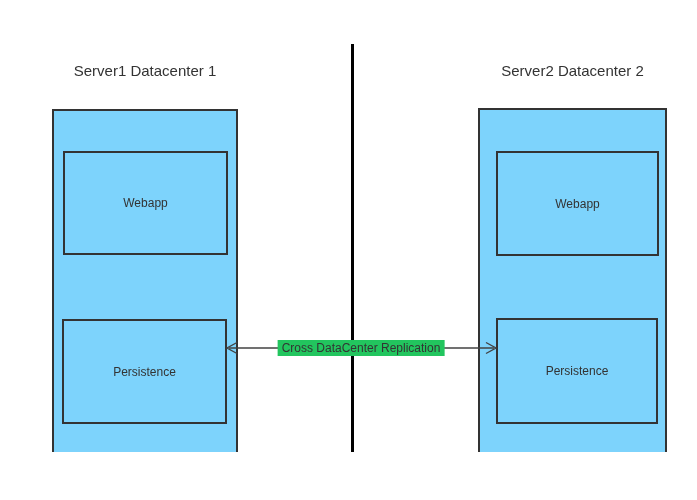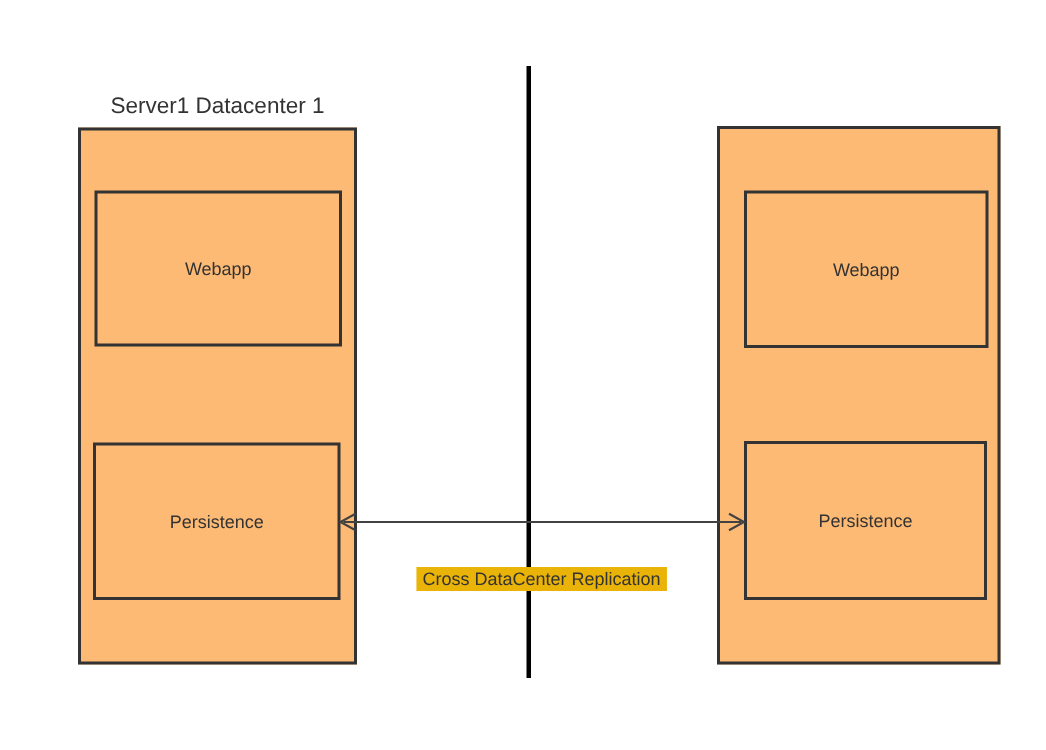--- a/index.html
+++ b/index.html
@@ -20,21 +20,22 @@
     text-align: center;
     font-size: 15px;
     line-height: 18px;
     color: #333333;
     white-space: nowrap;
   }
   .box {
     position: absolute;
     box-sizing: border-box;
     border: 2px solid #333333;
-    background: #fdba74;
+    background: #7dd3fc;
+    margin-top: 24px;
   }
   .inner-box {
     display: flex;
     align-items: center;
     justify-content: center;
   }
   .inner-label {
     font-size: 12px;
     color: #333333;
     white-space: nowrap;
@@ -51,45 +52,45 @@
     position: absolute;
     left: 0;
     top: 0;
     pointer-events: none;
   }
   .arrow-label {
     position: absolute;
     left: 361px;
     top: 348px;
     transform: translate(-50%, -50%);
-    background: #eab308;
+    background: #22c55e;
     padding: 1px 4px;
     font-size: 12px;
     color: #333333;
     white-space: nowrap;
-    margin-top: 38px;
   }
 </style>
 </head>
 <body>
 
 <div class="canvas">
 
   <div class="server-title" style="left:52px; top:62px; width:186px;">Server1 Datacenter 1</div>
 
   <div class="box" style="left:52px; top:85px; width:186px; height:358px;"></div>
 
   <div class="box inner-box" style="left:63px; top:127px; width:165px; height:104px;">
     <span class="inner-label">Webapp</span>
   </div>
 
   <div class="box inner-box" style="left:62px; top:295px; width:165px; height:105px;">
     <span class="inner-label">Persistence</span>
   </div>
 
+  <div class="server-title" style="left:478px; top:62px; width:189px;">Server2 Datacenter 2</div>
 
   <div class="box" style="left:478px; top:84px; width:189px; height:359px;"></div>
 
   <div class="box inner-box" style="left:496px; top:127px; width:163px; height:105px;">
     <span class="inner-label">Webapp</span>
   </div>
 
   <div class="box inner-box" style="left:496px; top:294px; width:162px; height:106px;">
     <span class="inner-label">Persistence</span>
   </div>

